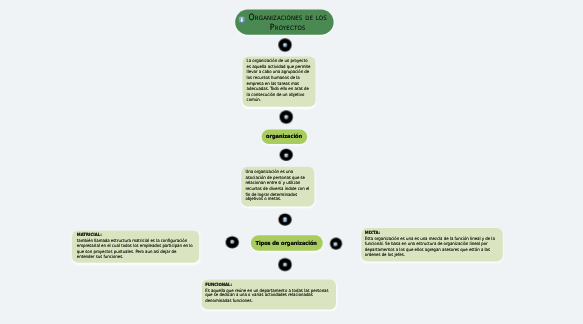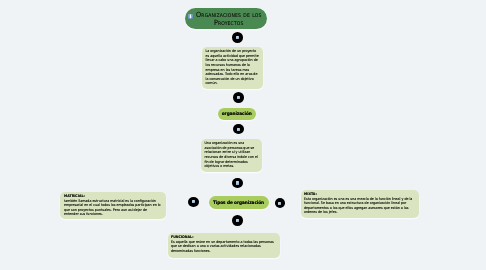--- a/index.html
+++ b/index.html
@@ -127,21 +127,21 @@
     <p><span class="hd">MIXTA:</span><span>Esta organización es una es una mezcla de la función lineal y de la funcional. Se basa en una estructura de organización lineal por departamentos a los que ellos agregan asesores que están a las ordenes de los jefes.</span></p>
   </div>
 
   <div class="note" id="note-fun">
     <p><span class="hd">FUNCIONAL:</span><span>Es aquella que reúne en un departamento a todas las personas que se dedican a una o varias actividades relacionadas denominadas funciones.</span></p>
   </div>
 
 </div>
 
 <style>
-  #n-root{left:185px;top:8.3px;width:82px;height:20.5px;font-size:7.2px;line-height:8.2px;padding:1px 3.5px 0 9px;}
+  #n-root{left:196px;top:8.3px;width:82px;height:20.5px;font-size:7.2px;line-height:8.2px;padding:1px 3.5px 0 9px;}
   #n-root .rtxt{display:block;text-align:center;}
   #d1{left:231.8px;top:32.2px;width:11.2px;height:10.8px;}
   #note1{left:202px;top:47px;width:61px;height:42px;padding:2.2px 3.5px;font-size:3.6px;line-height:4.6px;}
   #d2{left:232.5px;top:92.2px;width:11.3px;height:10.6px;}
   #n-org{left:217.5px;top:107.5px;width:38.5px;height:12.8px;font-size:4.7px;padding-top:1.6px;}
   #d3{left:232.6px;top:124px;width:11.1px;height:10.4px;}
   #note2{left:201px;top:139px;width:61px;height:33px;padding:2.2px 3.5px;font-size:3.6px;line-height:4.6px;}
   #d4{left:232px;top:177.6px;width:11.2px;height:10.7px;}
   #n-tipos{left:208.5px;top:196.3px;width:60px;height:13px;font-size:4.7px;padding-top:1.6px;}
   #d5{left:188.3px;top:196.5px;width:10.9px;height:10.2px;}

